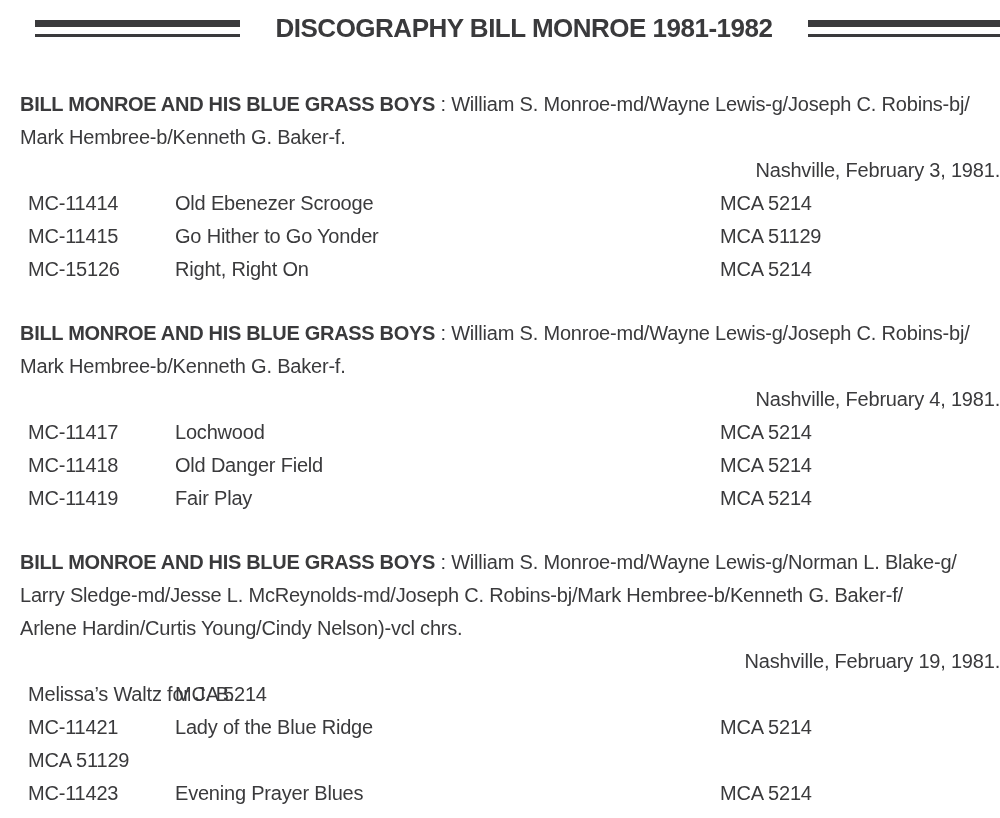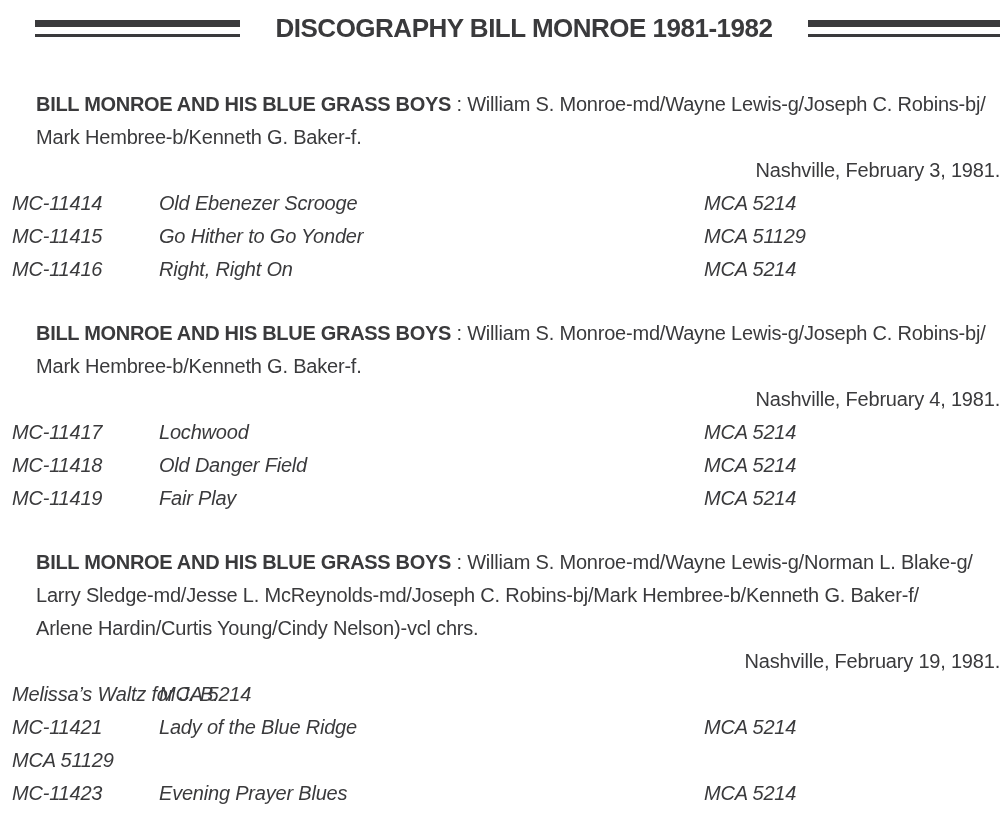--- a/index.html
+++ b/index.html
@@ -44,37 +44,36 @@
     color: #3a3a3c;
   }
   
   .session { margin-top: 31px; }
   .session.first { margin-top: 40px; }
   .personnel-line, .date-line, .track-row {
     line-height: 33px;
     margin: 0;
   }
   .personnel-line {
-    padding-left: 36px;
+    padding-left: 20px;
     white-space: nowrap;
   }
   .band-name {
     font-weight: bold;
     letter-spacing: -0.3px;
   }
   .colon-sep { white-space: pre; }
   .date-line {
     text-align: right;
     white-space: nowrap;
   }
   .track-row {
     display: grid;
     grid-template-columns: 147px 545px auto;
-    padding-left: 12px;
-    font-style: italic;
+    padding-left: 28px;
   }
   .track-row span { white-space: nowrap; }
 </style>
 </head>
 <body>
 
 <main class="page">
 
   <header class="title-block">
     <div class="rules rules-left">
@@ -99,21 +98,21 @@
       <span>MC-11414</span>
       <span>Old Ebenezer Scrooge</span>
       <span>MCA 5214</span>
     </div>
     <div class="track-row">
       <span>MC-11415</span>
       <span>Go Hither to Go Yonder</span>
       <span>MCA 51129</span>
     </div>
     <div class="track-row">
-      <span>MC-11416</span>
+      <span>MC-15126</span>
       <span>Right, Right On</span>
       <span>MCA 5214</span>
     </div>
   </section>
 
   <section class="session">
     <p class="personnel-line">
       <span class="band-name">BILL MONROE AND HIS BLUE GRASS BOYS</span><span class="colon-sep"> : </span><span>William S. Monroe-md/Wayne Lewis-g/Joseph C. Robins-bj/</span>
     </p>
     <p class="personnel-line">Mark Hembree-b/Kenneth G. Baker-f.</p>

